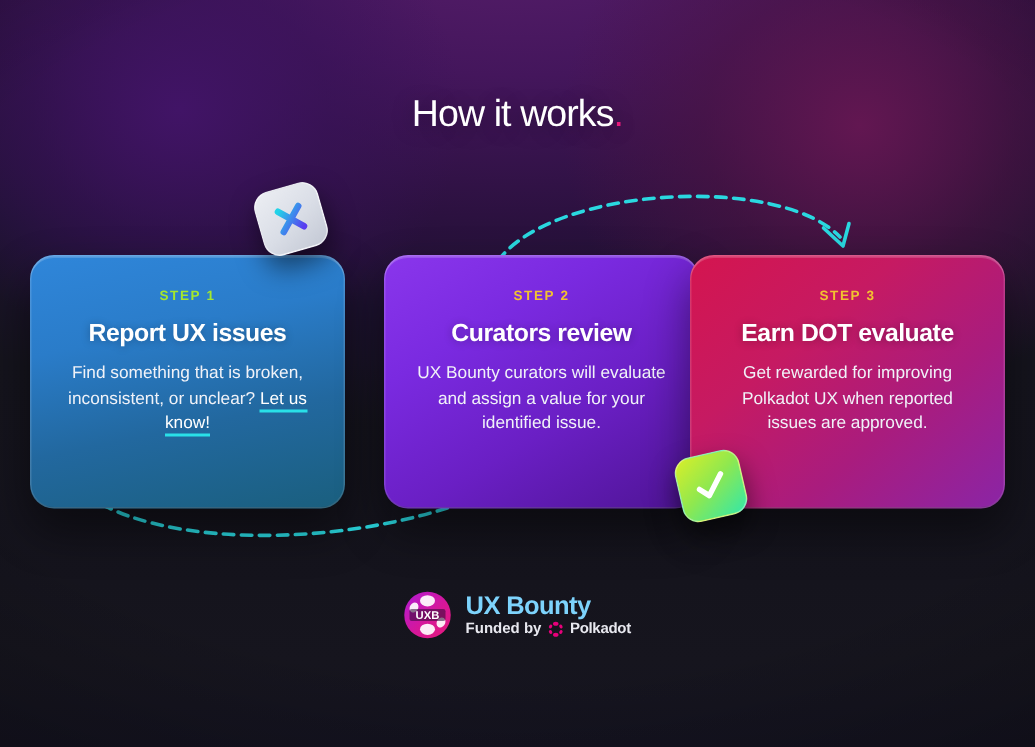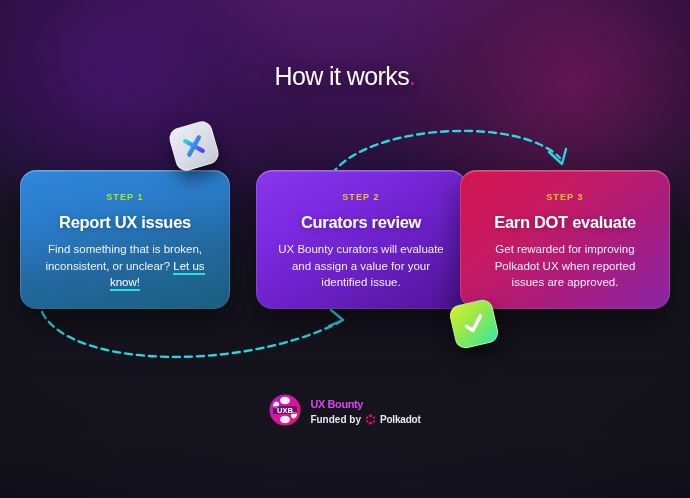--- a/index.html
+++ b/index.html
@@ -56,21 +56,21 @@
   #title .dot { color:#e6197a; }
 
   
   #arrows { position:absolute; inset:0; z-index:4; pointer-events:none; }
 
   
   .card {
     position:absolute;
     top:170px;
     width:210px;
-    height:139px;
+    height:169px;
     border-radius:16px;
     z-index:5;
     padding:22px 14px 0;
     text-align:center;
     box-shadow:0 14px 30px rgba(0,0,0,.45), 0 2px 0 rgba(255,255,255,.16) inset,
                0 -1px 0 rgba(0,0,0,.22) inset;
     overflow:hidden;
   }
   .card::after{
     content:"";
@@ -146,21 +146,21 @@
   #footer {
     position:absolute;
     left:0; right:0; top:394px;
     display:flex; align-items:center; justify-content:center;
     gap:9px;
     z-index:6;
   }
   #logo-mark { width:32px; height:32px; flex:0 0 32px; }
   #footer-text { display:flex; flex-direction:column; gap:1px; }
   #brand-name {
-    font-size:11px; font-weight:bold; color:#d946ef; letter-spacing:-.4px; line-height:18px;
+    font-size:17px; font-weight:bold; color:#7dd3fc; letter-spacing:-.4px; line-height:18px;
   }
   #funded-row {
     display:flex; align-items:flex-end; gap:4px;
     font-size:10px; color:#e8e8ef; font-weight:bold; line-height:11px;
   }
   #polkadot-name { font-weight:bold; letter-spacing:-.2px; }
 </style>
 </head>
 <body>
 

